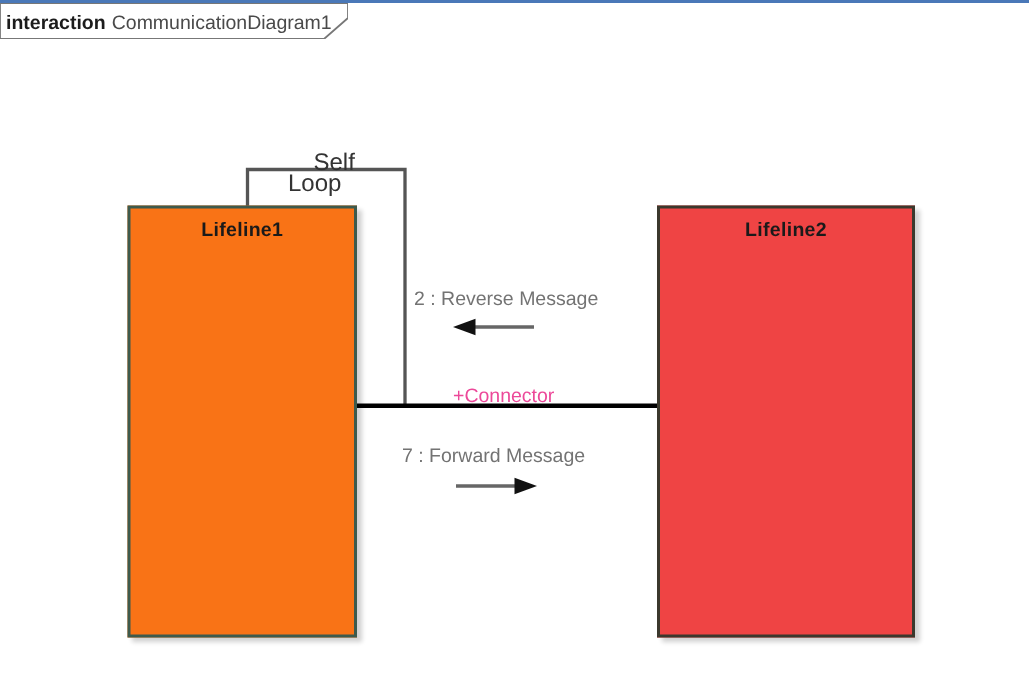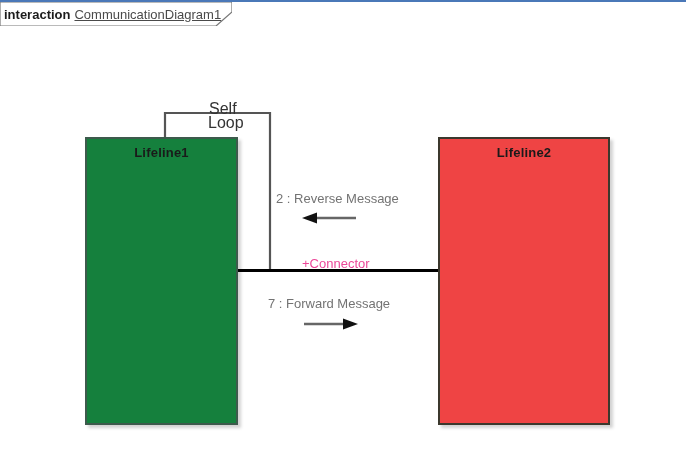--- a/index.html
+++ b/index.html
@@ -54,21 +54,20 @@
     color: #404040;
   }
   .tab-kind {
     font-weight: bold;
     color: #1c1c1c;
     margin-right: 4px;
   }
   .tab-name {
     font-weight: normal;
     color: #4a4a4a;
-    text-decoration: underline;
   }
 
   
   .lifeline {
     position: absolute;
     box-sizing: border-box;
     border-width: 2px;
     border-style: solid;
     box-shadow: 3px 3px 3px rgba(0,0,0,0.18);
   }
@@ -109,21 +108,21 @@
     position: absolute;
     font-size: 16px;
     color: #333333;
     white-space: nowrap;
   }
   #self-loop-label-1 {
     left: 209px;
     top: 100px;
   }
   #self-loop-label-2 {
-    left: 208px;
+    left: 192px;
     top: 114px;
   }
 
   
   #connector-line {
     position: absolute;
     left: 238px;
     top: 269px;
     width: 200px;
     height: 3px;
@@ -186,21 +185,21 @@
       <span class="tab-name">CommunicationDiagram1</span>
     </div>
   </div>
 
   <svg id="self-loop-svg" viewBox="0 0 140 180" preserveAspectRatio="none">
     <path d="M 15 180 L 15 13 L 120 13 L 120 172" fill="none" stroke="#555555" stroke-width="2.2"></path>
   </svg>
   <div class="loop-label" id="self-loop-label-1">Self</div>
   <div class="loop-label" id="self-loop-label-2">Loop</div>
 
-  <div class="lifeline" id="lifeline-1" style="background: #15803d; border-color: rgb(61, 90, 76);">
+  <div class="lifeline" id="lifeline-1" style="background: #f97316; border-color: rgb(61, 90, 76);">
     <div class="lifeline-title">Lifeline1</div>
   </div>
 
   <div class="lifeline" id="lifeline-2" style="background: #ef4444; border-color: rgb(59, 56, 45);">
     <div class="lifeline-title">Lifeline2</div>
   </div>
 
   <div id="connector-line" style="background: rgb(0, 0, 0);"></div>
   <div id="connector-label">+Connector</div>
 

